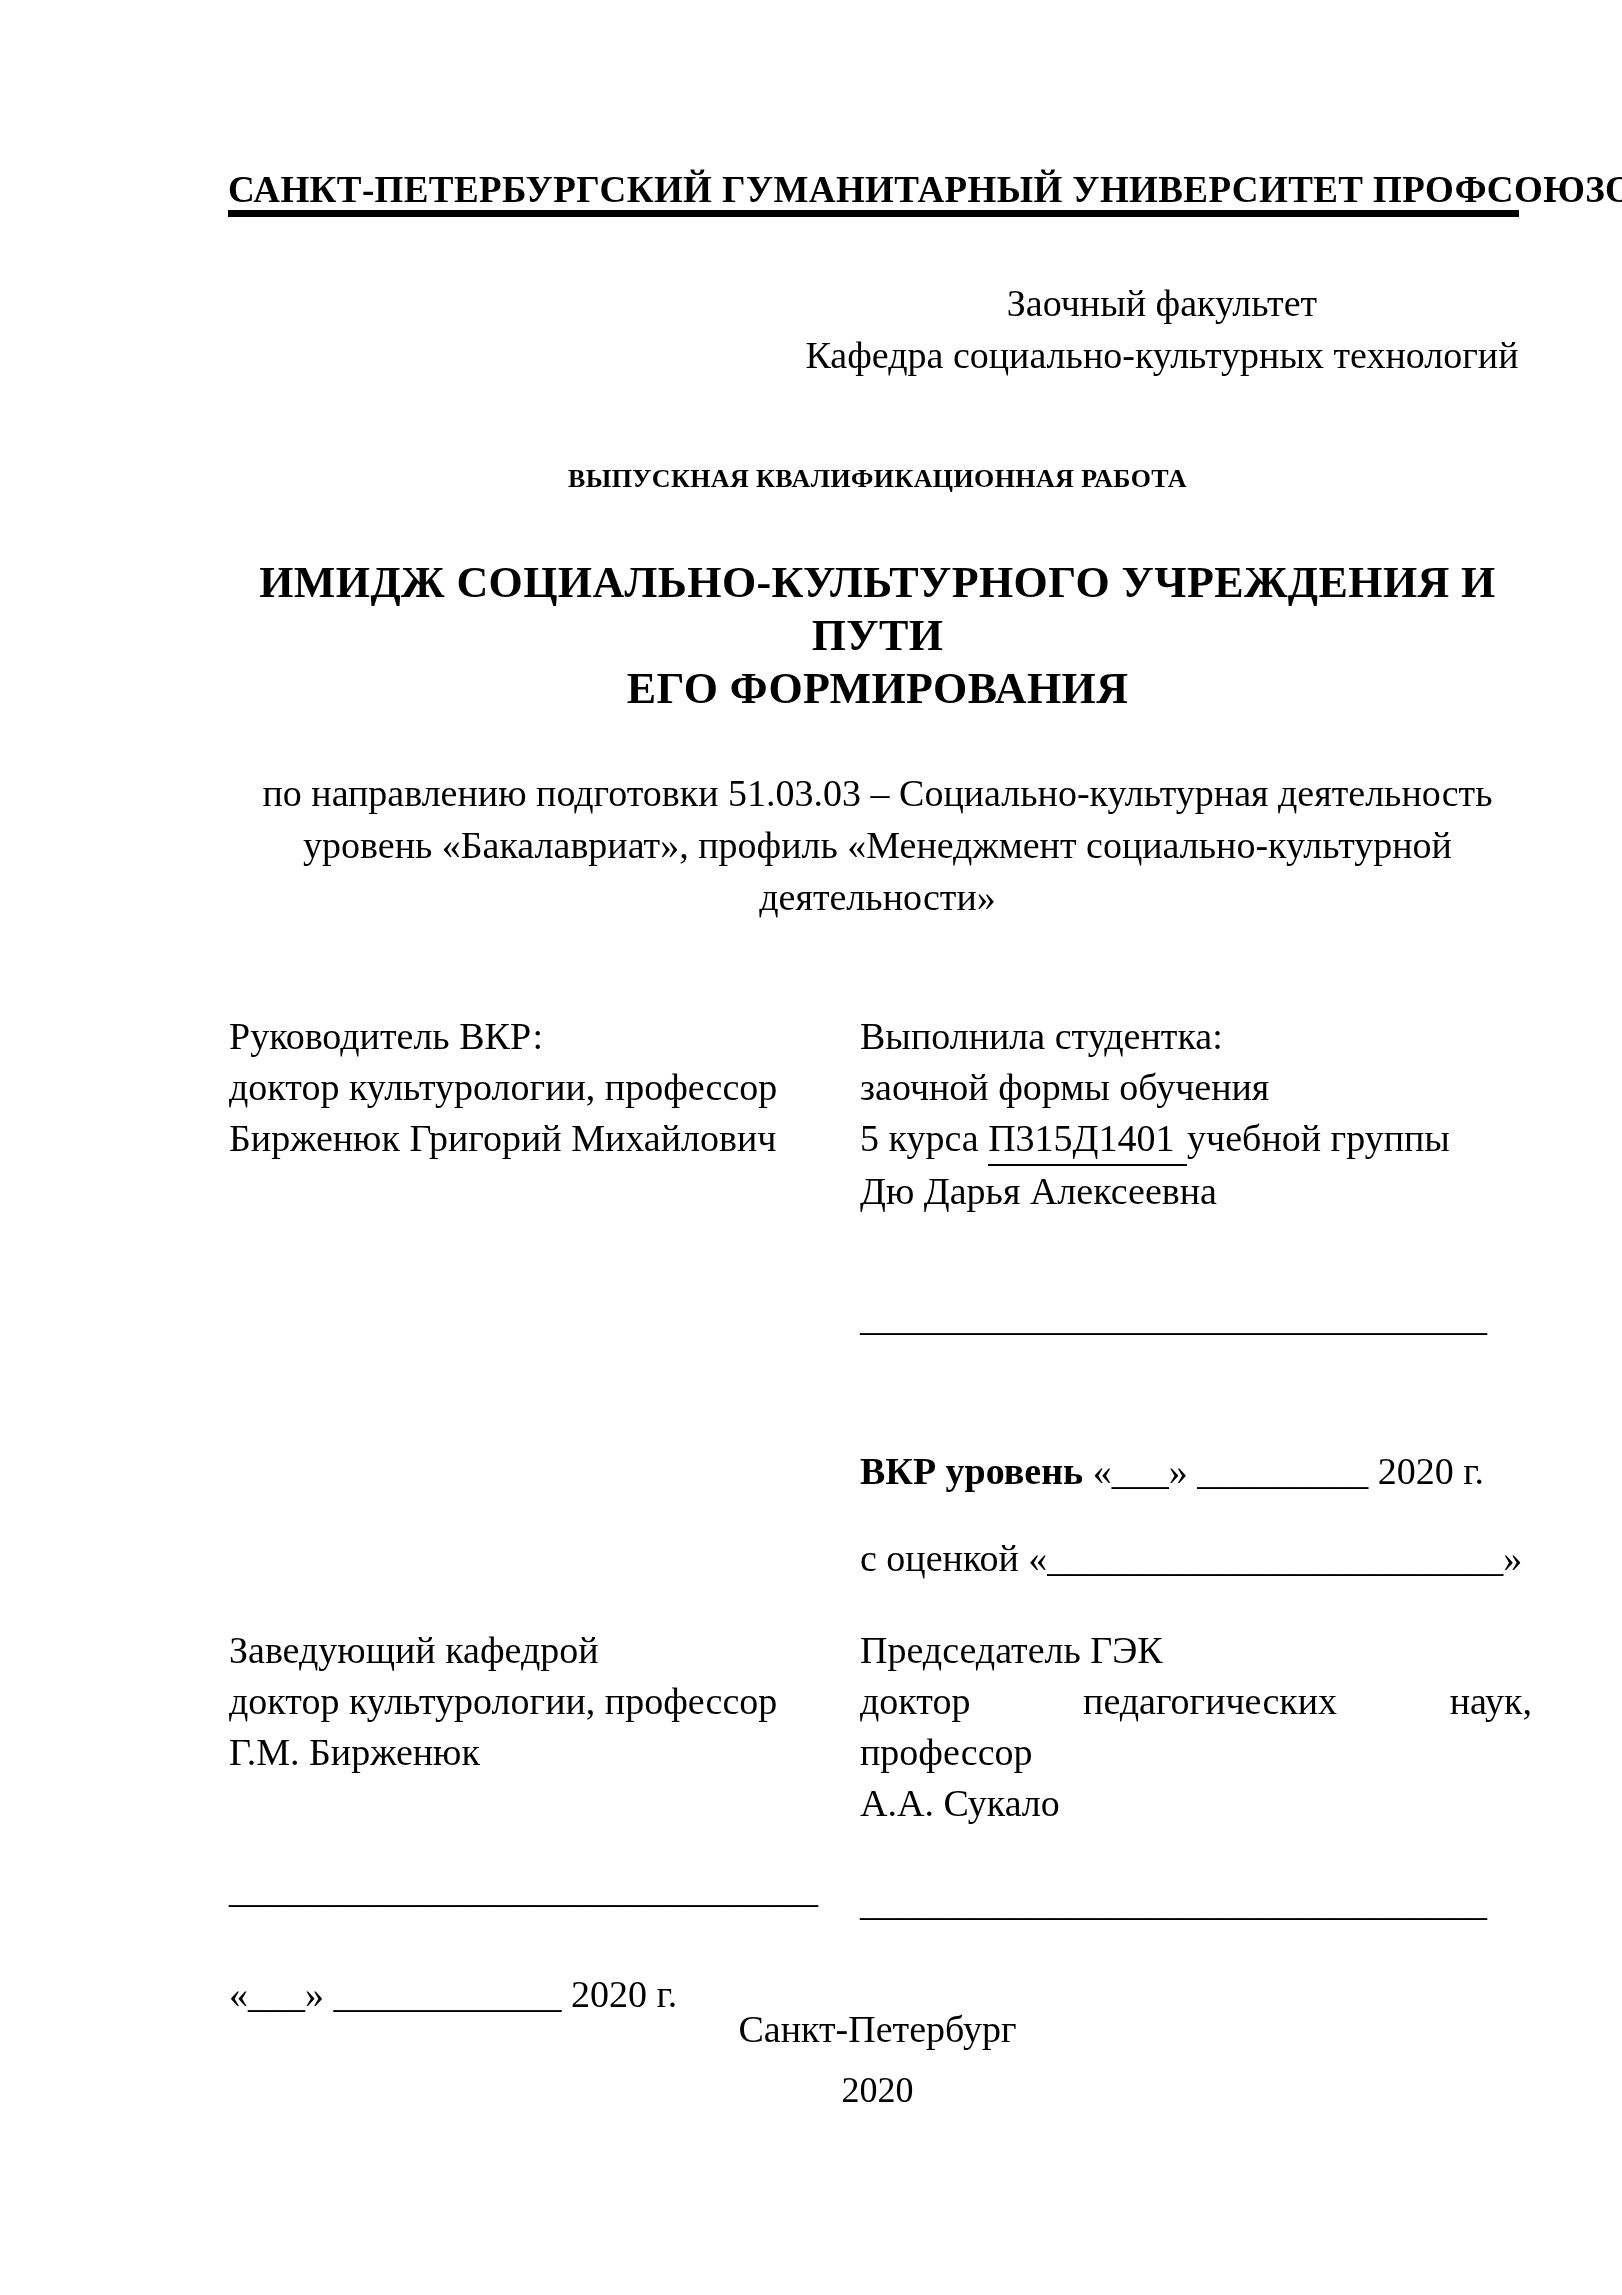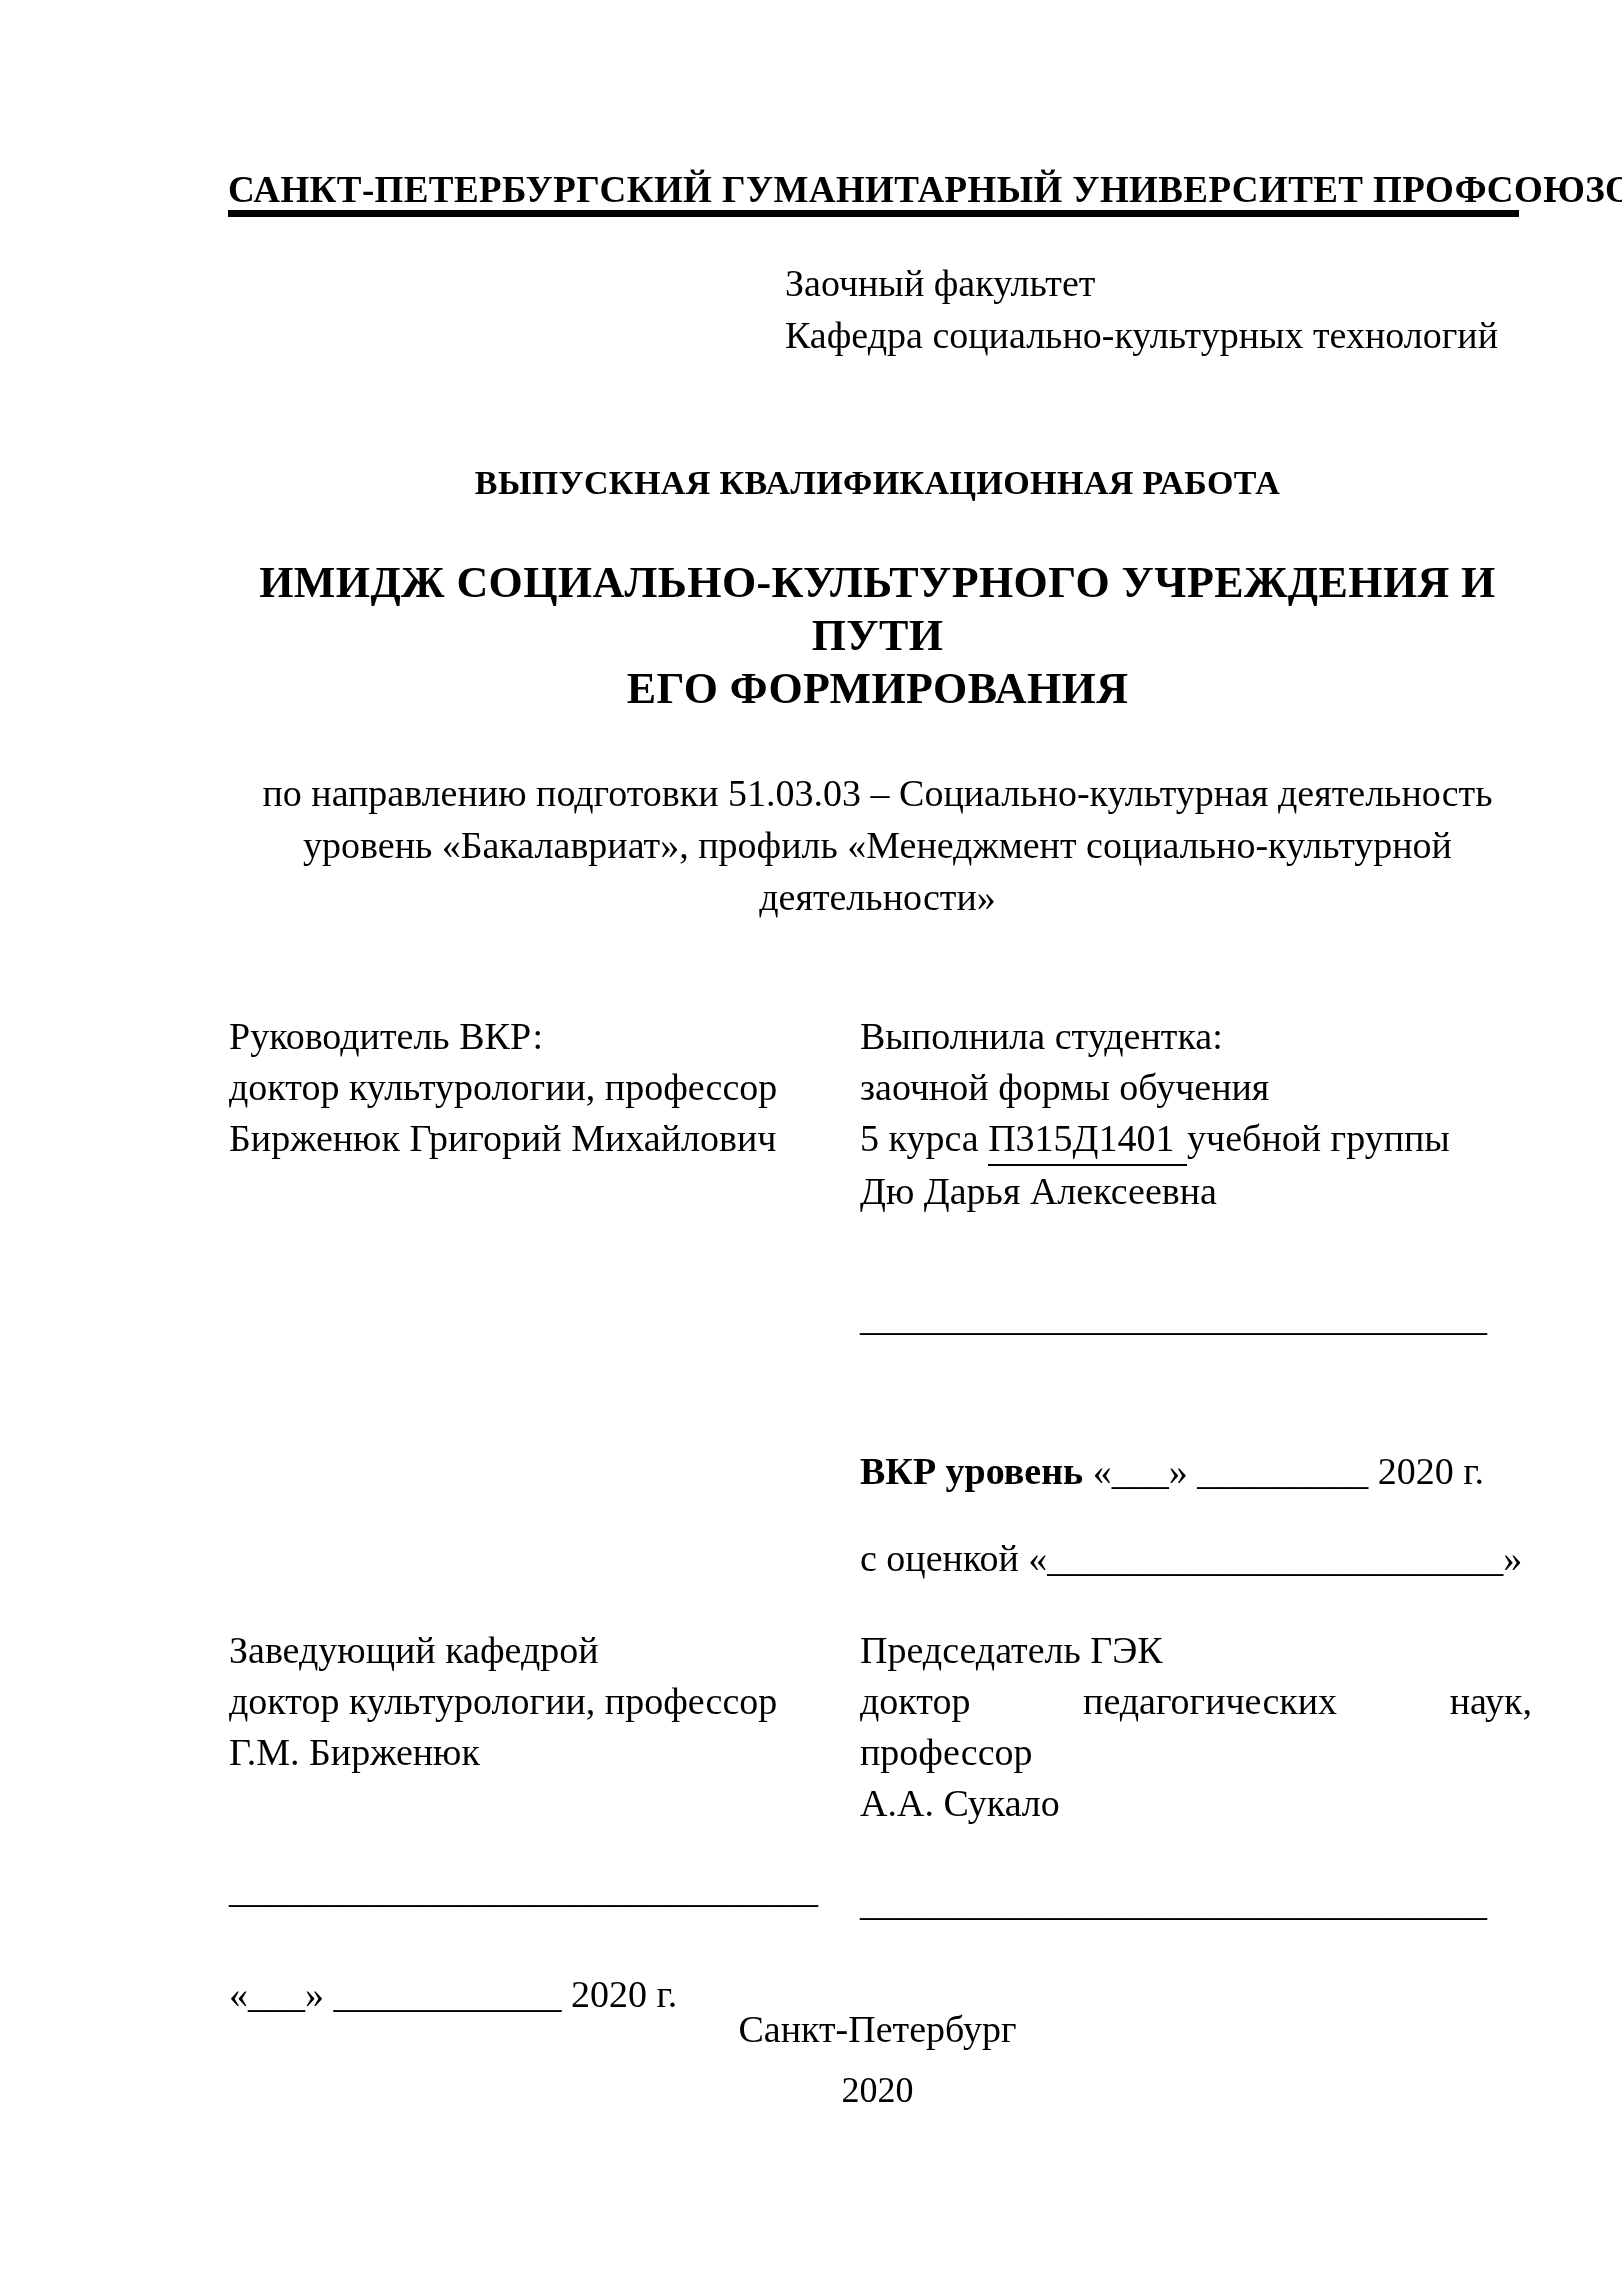--- a/index.html
+++ b/index.html
@@ -19,22 +19,22 @@
   .b{font-weight:bold;}
   .lh{line-height:51px;}
   .header-university{
     left:228px;width:1299px;text-align:center;
     font-weight:bold;font-size:37px;letter-spacing:0.4px;
     white-space:nowrap;
   }
   .header-rule{
     left:228px;width:1291px;height:7px;background:#000000;
   }
-  .indent-block{left:785px;width:754px;text-align:left;line-height:52px;}
-  .work-type{font-size:34px;font-weight:bold;letter-spacing:0.4px;white-space:nowrap;}
+  .indent-block{left:785px;width:754px;text-align:center;line-height:52px;margin-top:20px;}
+  .work-type{font-size:26px;font-weight:bold;letter-spacing:0.4px;white-space:nowrap;}
   .thesis-title{font-size:44px;font-weight:bold;line-height:53px;letter-spacing:0.4px;text-align:center;}
   .program{line-height:52px;}
   .uline{
     display:inline-block;
     border-bottom:2.4px solid #000000;
     padding-right:12.6px;
   }
   .sig{white-space:nowrap;letter-spacing:0;}
   .justify-row{display:flex;justify-content:space-between;width:672px;}
   .year{font-size:36px;}

